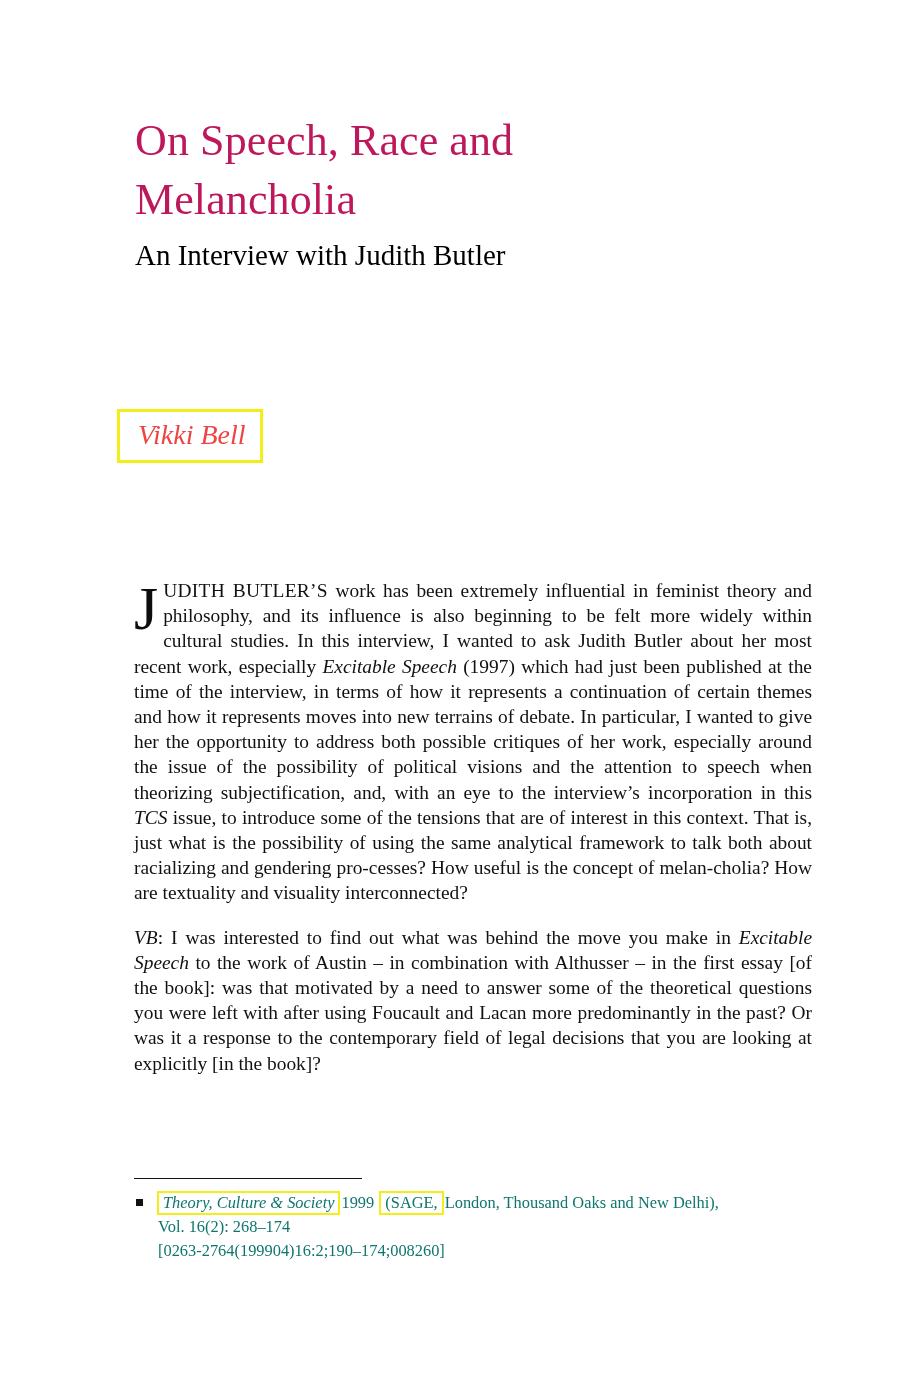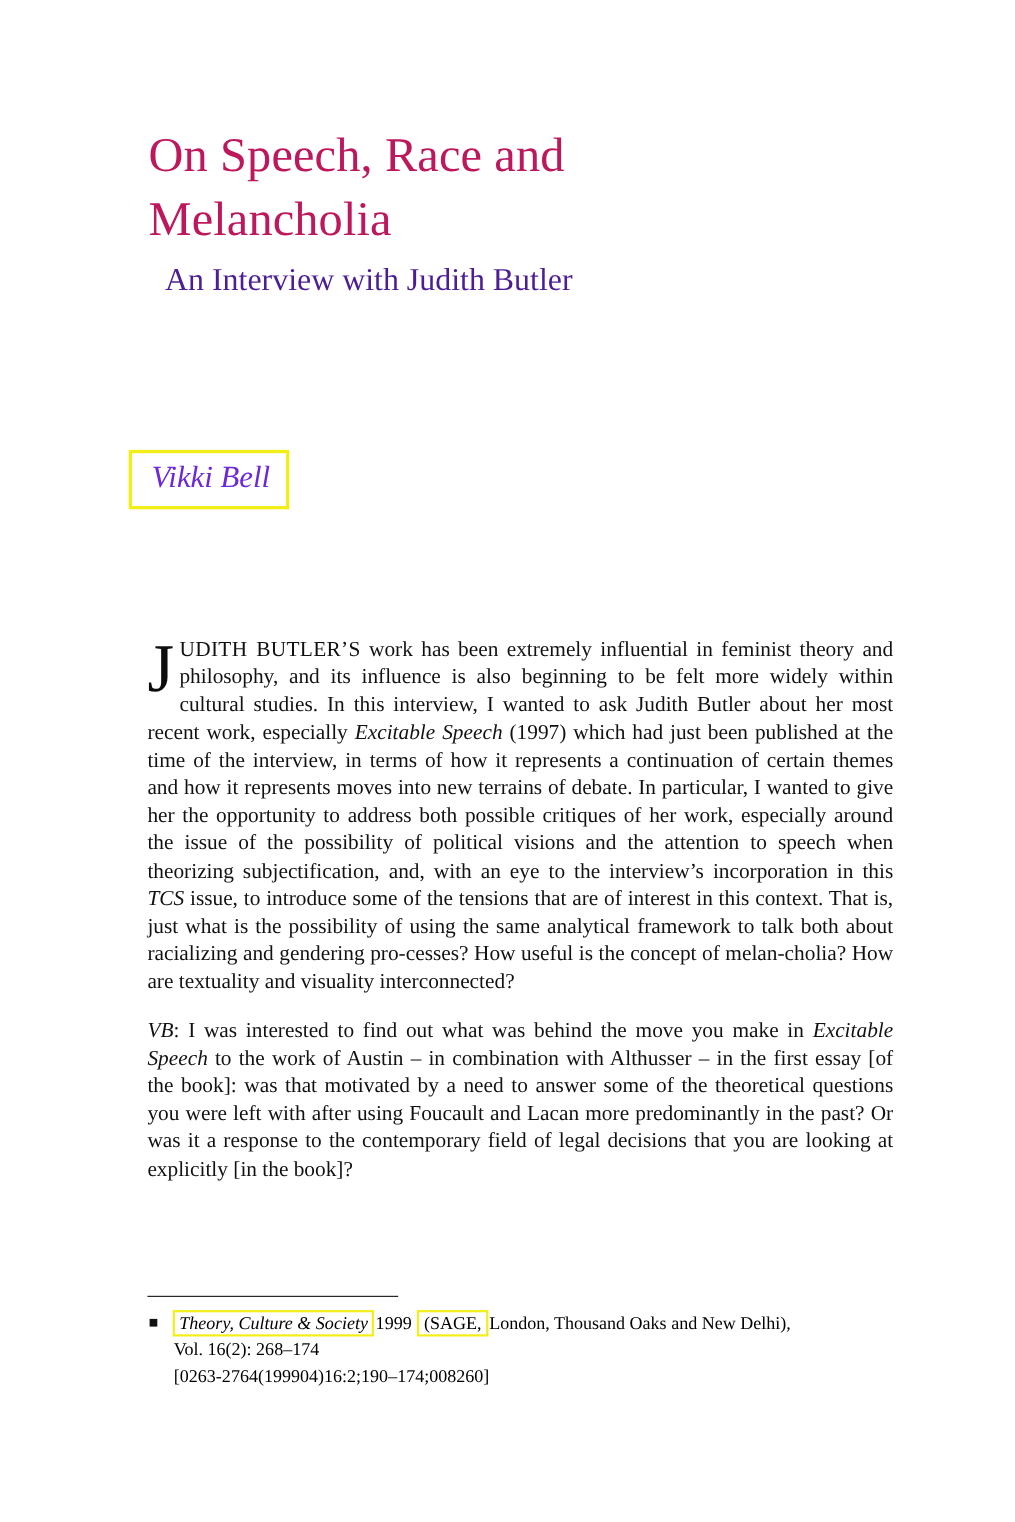--- a/index.html
+++ b/index.html
@@ -35,41 +35,41 @@
     line-height: 1.33;
     font-weight: 400;
     letter-spacing: 0.1px;
     margin: 0;
     color: #be185d;
   }
   .doc-subtitle {
     font-size: 29px;
     line-height: 1.3;
     font-weight: 400;
-    margin: 8px 0 0 15px;
-    color: #4c1d95;
+    margin: 8px 0 0 0;
+    color: #000000;
   }
 
   
   .author-wrap {
     position: absolute;
     left: 117px;
     top: 409px;
   }
   .author-box {
     display: inline-block;
     border: 3px solid #F3EE17;
     padding: 9px 14px 11px 18px;
     background: transparent;
   }
   .author-name {
     font-style: italic;
     font-size: 28px;
     line-height: 1;
-    color: #6d28d9;
+    color: #ef4444;
     white-space: nowrap;
   }
 
   
   .body-col {
     position: absolute;
     left: 134px;
     top: 578px;
     width: 678px;
   }
@@ -112,21 +112,21 @@
     width: 228px;
     height: 0;
     border-top: 1.6px solid #111111;
     margin: 0 0 12px 0;
   }
   .fn-row {
     position: relative;
     padding-left: 22px;
     font-size: 16.4px;
     line-height: 24px;
-    color: #000000;
+    color: #0f766e;
     font-family: Liberation Serif, serif;
   }
   .fn-bullet {
     position: absolute;
     left: 2px;
     top: 8px;
     width: 7px;
     height: 7px;
     background: #111111;
   }

